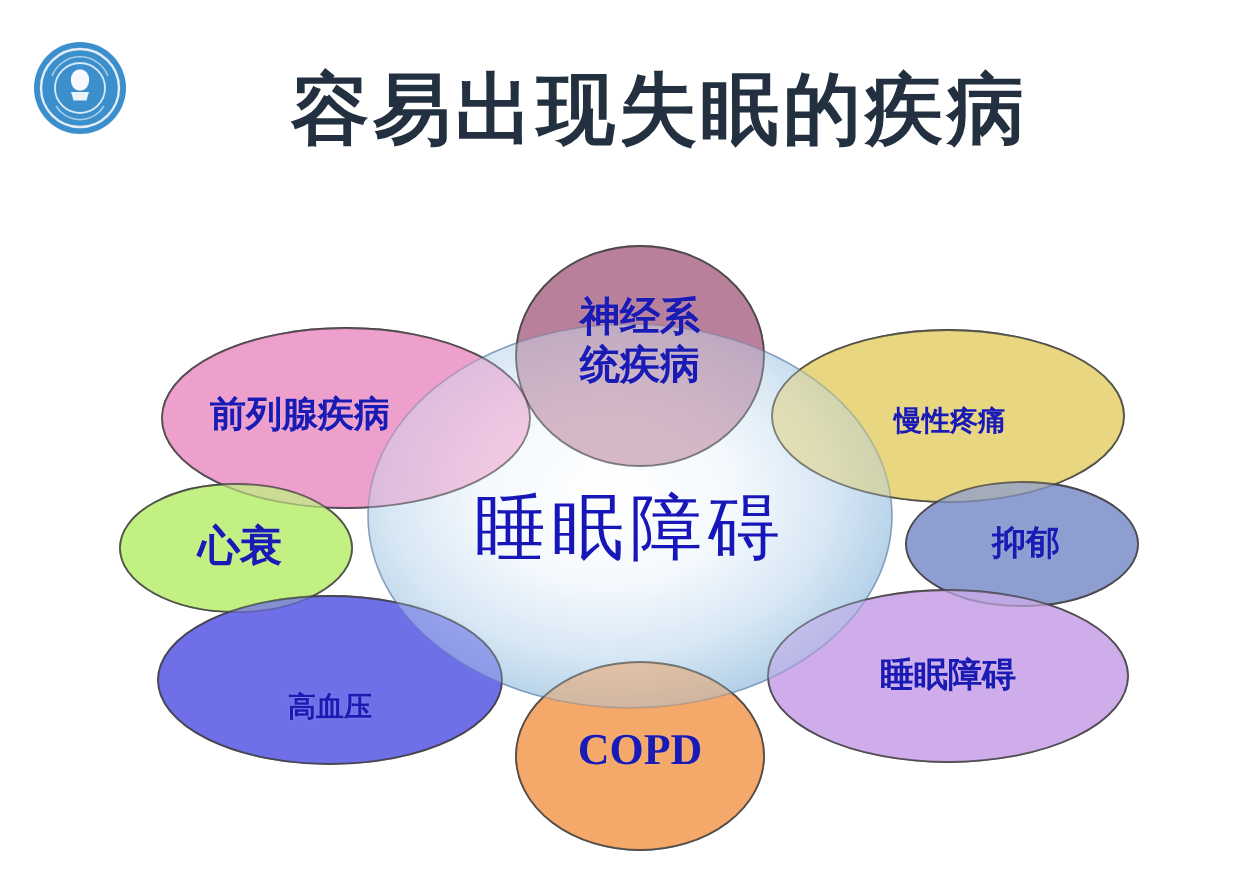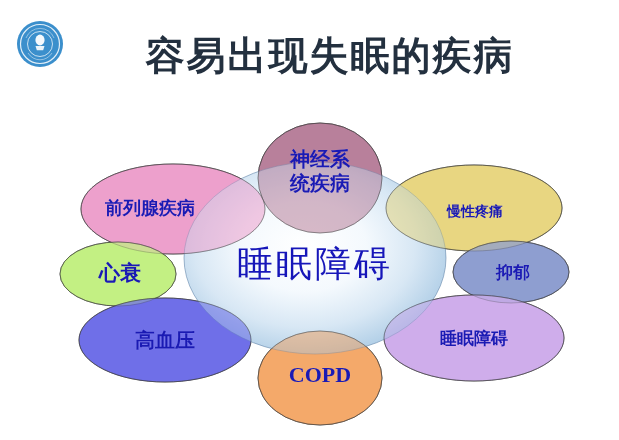--- a/index.html
+++ b/index.html
@@ -135,17 +135,17 @@
 
   <div id="center-label">睡眠障碍</div>
 
   <div id="labels">
       <div class="node-label" style="left: 258px; top: 52px; width: 124px; font-size: 20px; line-height: 24px; font-family: Liberation Serif, serif;">神经系
 统疾病</div>
       <div class="node-label" style="left: 85px; top: 101px; width: 130px; font-size: 18px; line-height: 24px;">前列腺疾病</div>
       <div class="node-label" style="left: 415px; top: 104px; width: 120px; font-size: 14px; line-height: 24px;">慢性疼痛</div>
       <div class="node-label" style="left: 80px; top: 167px; width: 80px; font-size: 21px; line-height: 22px;">心衰</div>
       <div class="node-label" style="left: 473px; top: 166px; width: 80px; font-size: 17px; line-height: 22px;">抑郁</div>
-      <div class="node-label" style="left: 105px; top: 233px; width: 120px; font-size: 20px; line-height: 24px;">高血压</div>
+      <div class="node-label" style="left: 105px; top: 247px; width: 120px; font-size: 14px; line-height: 24px;">高血压</div>
       <div class="node-label" style="left: 404px; top: 231px; width: 140px; font-size: 17px; line-height: 24px;">睡眠障碍</div>
       <div class="node-label latin" style="left: 262px; top: 266px; width: 116px; font-size: 22px; line-height: 28px;">COPD</div>
     </div>
 </div>
 
 </body></html>

